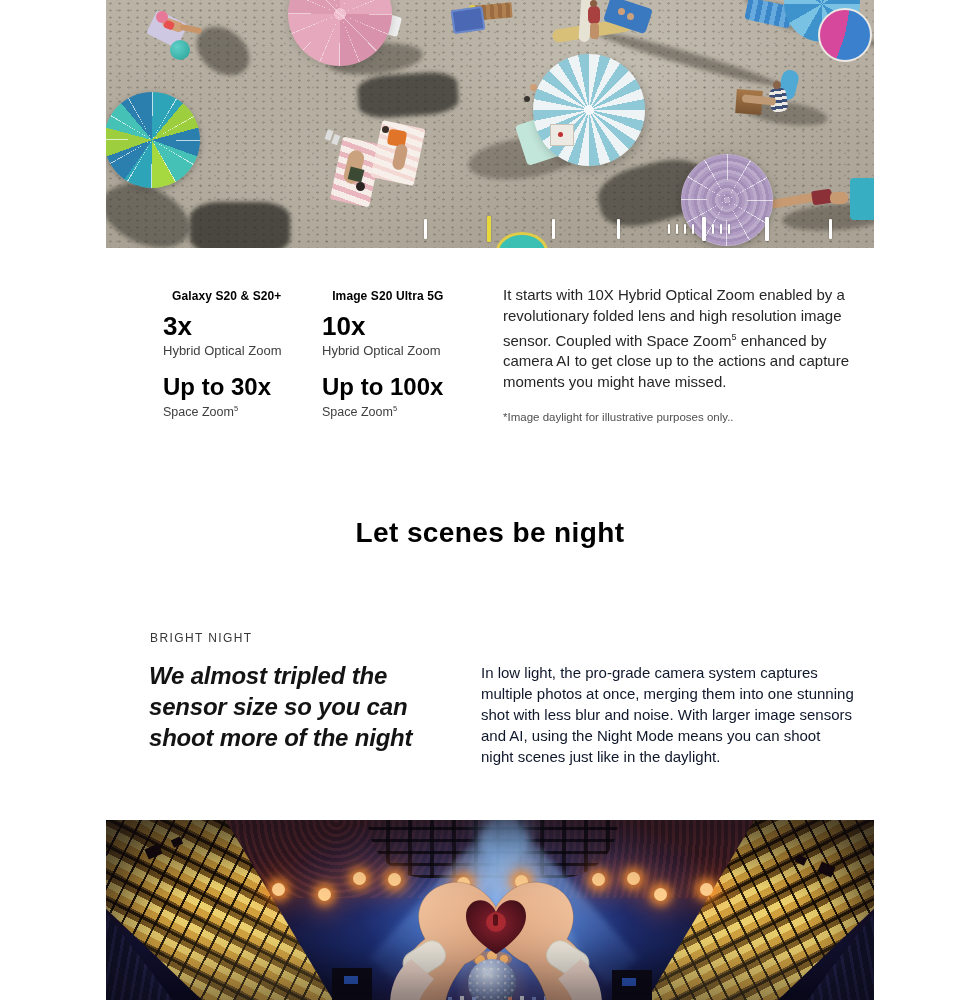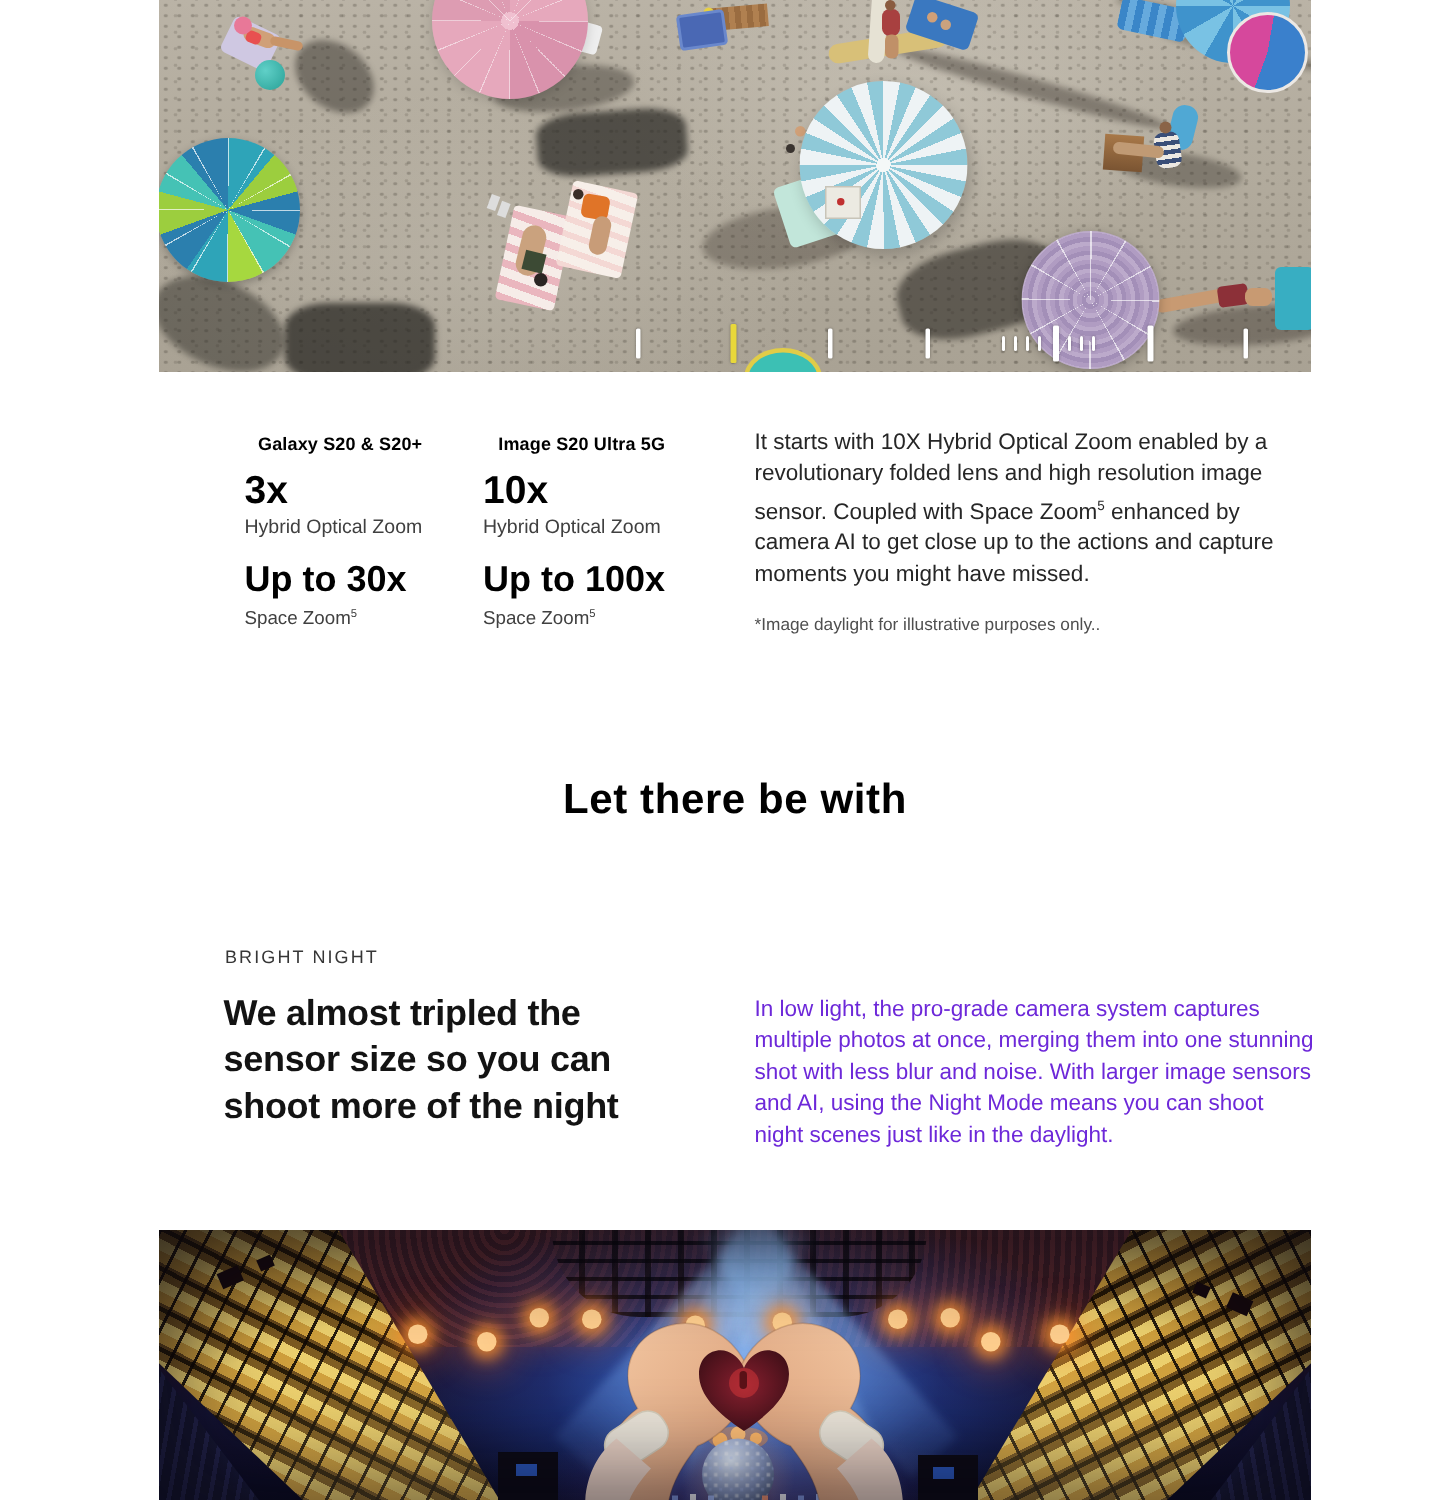--- a/index.html
+++ b/index.html
@@ -46,23 +46,23 @@
   sup { font-size:.6em; }
 
   .zoom-desc { position:absolute; left:503px; top:285px; width:372px;
                font-size:15px; line-height:20.8px; color:#262626; }
   .footnote  { position:absolute; left:503px; top:411px; font-size:11.5px; color:#4f4f4f; }
 
   .night-heading { position:absolute; left:106px; top:517px; width:768px; text-align:center;
                    font-size:28px; font-weight:bold; letter-spacing:.4px; color:#000; }
   .eyebrow { position:absolute; left:150px; top:631px; font-size:12px; letter-spacing:1.4px; color:#363636; }
   .night-title { position:absolute; left:149px; top:660px; width:296px;
-                 font-size:24px; line-height:31px; font-weight:bold; letter-spacing:-.2px; color:#131313; }
-  .night-body { position:absolute; left:503px; top:662px; width:374px;
-                font-size:15px; line-height:21px; color:#6d28d9; }
+                 font-size:24px; line-height:31px; font-weight:bold; letter-spacing:-.2px; color:#131313;font-style:italic; }
+  .night-body { position:absolute; left:481px; top:662px; width:374px;
+                font-size:15px; line-height:21px; color:#0f172a; }
 </style>
 </head>
 <body>
 
 <div class="page">
 
   <figure class="photo beach">
 
     <div class="sh" style="left:88px;top:30px;width:58px;height:42px;background:rgba(52,48,42,.5);transform:rotate(38deg)"></div>
     <div class="sh" style="left:222px;top:44px;width:95px;height:30px;background:rgba(58,53,46,.45);transform:rotate(-6deg)"></div>
@@ -168,21 +168,21 @@
     <div class="model">Image S20 Ultra 5G</div>
     <div class="val-big">10x</div>
     <div class="val-sub">Hybrid Optical Zoom</div>
     <div class="val-big2">Up to 100x</div>
     <div class="val-sub2"><span>Space Zoom</span><sup>5</sup></div>
   </div>
 
   <p class="zoom-desc"><span>It starts with 10X Hybrid Optical Zoom enabled by a revolutionary folded lens and high resolution image sensor. Coupled with Space Zoom</span><sup>5</sup><span> enhanced by camera AI to get close up to the actions and capture moments you might have missed.</span></p>
   <p class="footnote">*Image daylight for illustrative purposes only..</p>
 
-  <h2 class="night-heading">Let there be with</h2>
+  <h2 class="night-heading">Let scenes be night</h2>
   <div class="eyebrow">BRIGHT NIGHT</div>
   <h3 class="night-title">We almost tripled the sensor size so you can shoot more of the night</h3>
   <p class="night-body">In low light, the pro-grade camera system captures multiple photos at once, merging them into one stunning shot with less blur and noise. With larger image sensors and AI, using the Night Mode means you can shoot night scenes just like in the daylight.</p>
 
   <figure class="photo concert">
 
     <div class="d" style="left:0;top:0;width:768px;height:78px;opacity:.85;background:repeating-radial-gradient(circle at 30% 0, rgba(130,55,50,.35) 0 3px, rgba(44,18,20,.35) 3px 7px), linear-gradient(#46242c,#2c1520)"></div>
 
     <div class="d" style="left:150px;top:-20px;width:480px;height:240px;background:radial-gradient(closest-side, rgba(62,132,255,.85), rgba(40,90,220,.35) 55%, rgba(40,90,220,0))"></div>
     <div class="d" style="left:240px;top:120px;width:300px;height:120px;background:radial-gradient(closest-side, rgba(150,60,160,.30), rgba(150,60,160,0))"></div>

